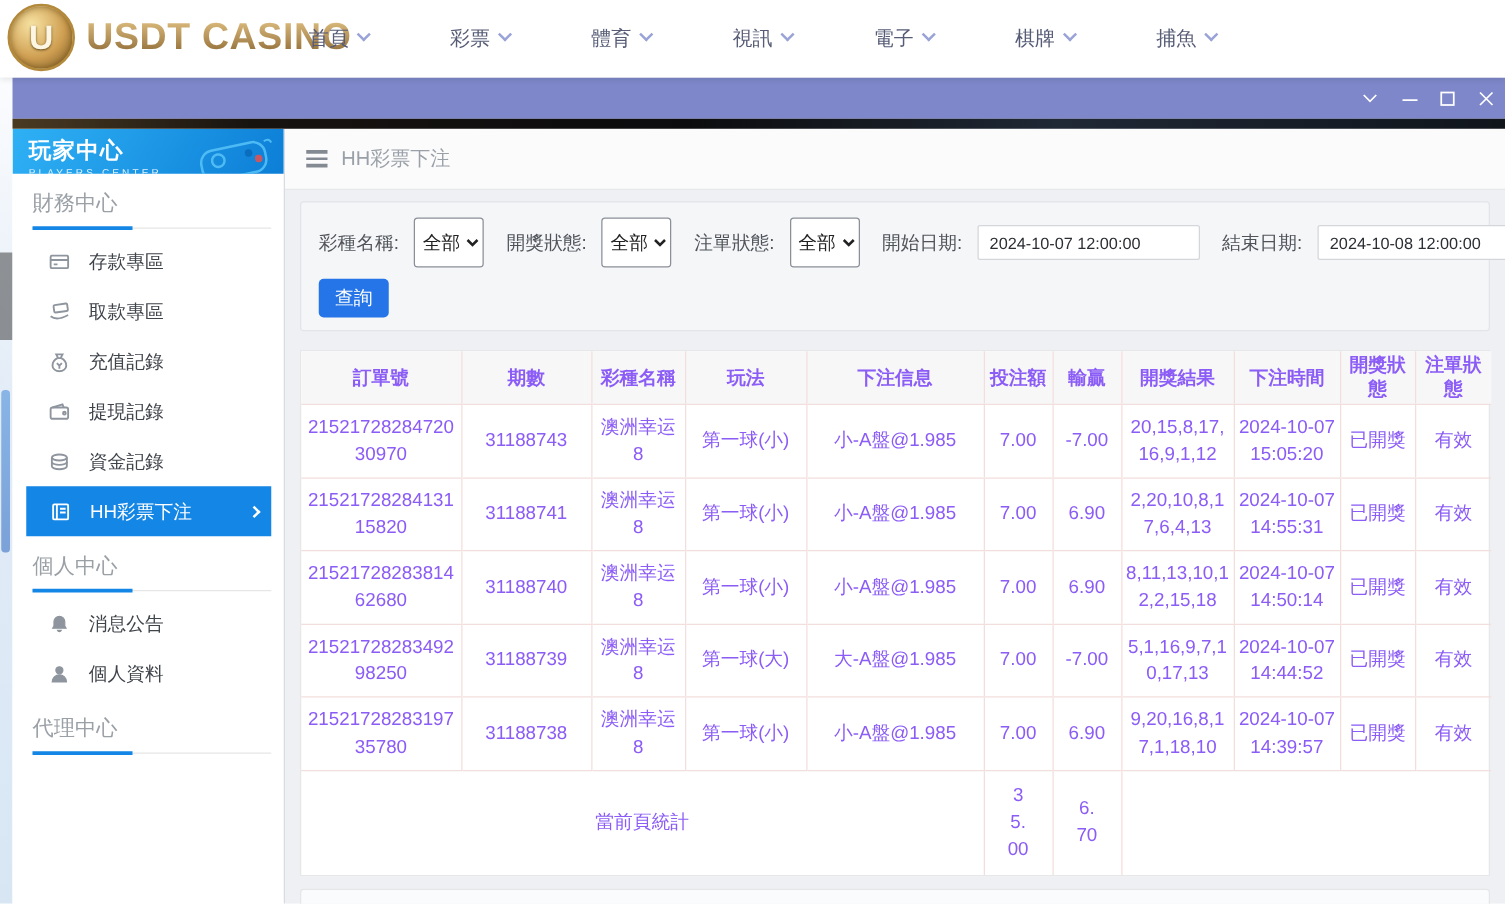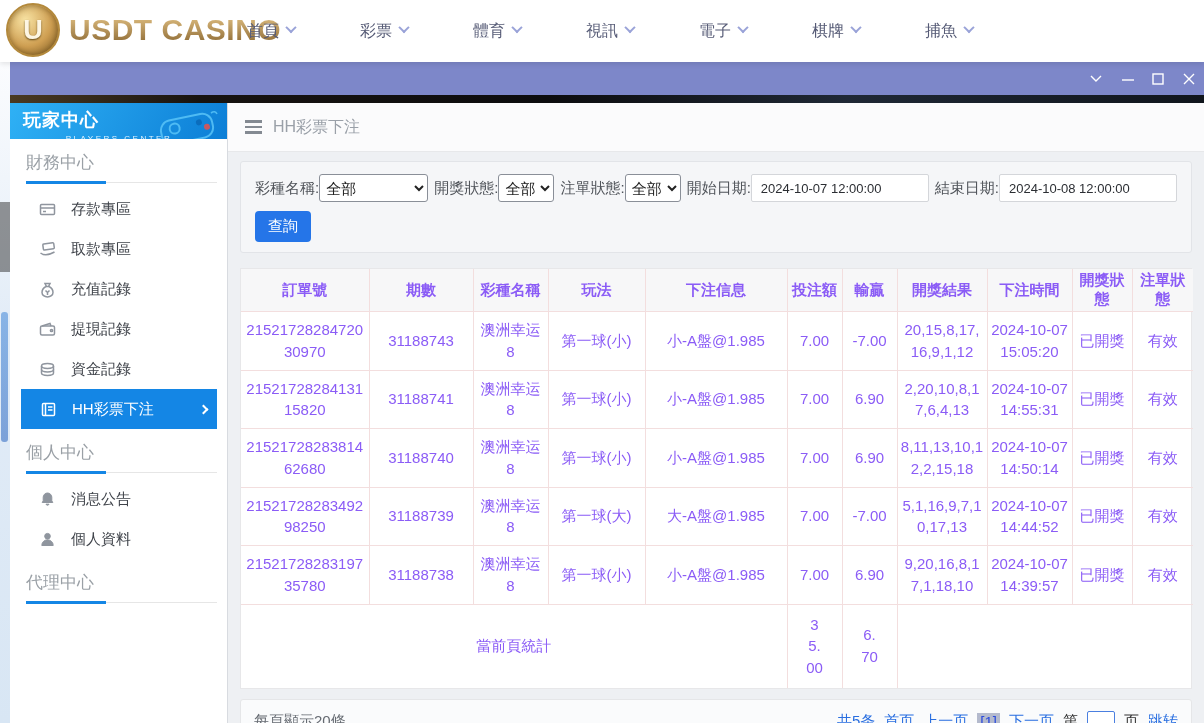--- a/index.html
+++ b/index.html
@@ -36,21 +36,21 @@
   .strip-blob1 { position:absolute; left:0; top:140px; width:10px; height:70px; background:#2d2d2d; opacity:.5; }
   .strip-blob2 { position:absolute; left:1px; top:250px; width:7px; height:130px;
     background:linear-gradient(180deg,#3f86d8,#2a66c0); opacity:.55; border-radius:3px; }
 
   
   #sidebar { position:absolute; left:10px; top:103px; width:218px; height:620px; background:#fff;
     border-right:1px solid #d8dbe0; z-index:3; overflow:hidden; }
   .side-header { height:36px; background:linear-gradient(120deg,#2fb1f5,#0c7ed6);
     padding:5px 12px 0 13px; position:relative; overflow:hidden; }
   .side-title { color:#fff; font-size:18px; font-weight:bold; letter-spacing:1px; }
-  .side-sub { color:#dff2ff; font-size:8px; letter-spacing:2.5px; margin-top:2px;text-align:center; }
+  .side-sub { color:#dff2ff; font-size:8px; letter-spacing:2.5px; margin-top:2px; }
   .gamepad { position:absolute; right:8px; top:6px; opacity:.85; }
   .section-title { margin:12px 10px 0 16px; font-size:17px; color:#9aa0a6; padding-bottom:8px;
     border-bottom:1px solid #e6e6e6; position:relative; }
   .section-title::after { content:""; position:absolute; left:0; bottom:-2px; width:80px; height:3px; background:#1486e5; }
   .menu { padding:6px 10px 0 10px; }
   .m-item { height:40px; display:flex; align-items:center; padding:0 10px 0 19px; gap:15px;
     font-size:15px; color:#3f434a; cursor:pointer; }
   .m-item .mi { width:17px; height:17px; flex:0 0 17px; display:flex; align-items:center; justify-content:center; }
   .m-item svg { stroke:#8f959e; }
   .m-item.active { background:#1486e5; color:#fff; margin:0 0 0 1px; }
@@ -61,23 +61,23 @@
   
   #main { position:absolute; left:228px; top:103px; width:976px; height:620px; background:#eef0f3; z-index:2; }
   .crumb { height:49px; background:#fbfbfc; border-bottom:1px solid #e7e8ea; display:flex;
     align-items:center; gap:11px; padding-left:17px; }
   .burger { display:flex; flex-direction:column; gap:3px; cursor:pointer; }
   .burger i { display:block; width:17px; height:2.5px; background:#848a92; }
   .crumb-title { font-size:16px; color:#9aa0a8; }
   .content { padding:9px 12px 0 12px; }
 
   .filter-panel { background:#f5f6f8; border:1px solid #e2e4e8; border-radius:3px; padding:12px 14px 10px 14px; }
-  .filter-row { display:flex; align-items:center; gap:0; font-size:15px; color:#50545a; flex-wrap:nowrap; }
+  .filter-row { display:flex; align-items:center; gap:12px; font-size:15px; color:#50545a; flex-wrap:nowrap; }
   .filter-row label { white-space:nowrap; }
-  .filter-row select { height:28px; border:1px solid #8a8f98; border-radius:3px; background:#fff;
+  .filter-row select { height:40px; border:1px solid #8a8f98; border-radius:3px; background:#fff;
     font-size:15px; color:#222; padding:0 2px; font-family:inherit; }
   .sel-lottery { width:150px; } .sel-draw { width:74px; } .sel-order { width:56px; }
   .filter-row input.date { width:178px; height:28px; border:1px solid #d4d6da; border-radius:2px;
     padding:0 9px; font-size:13px; color:#2b2e33; font-family:inherit; background:#fff; }
   .gap-l { margin-left:6px; }
   .btn-search { margin-top:9px; background:#2575e8; color:#fff; border:none; border-radius:4px;
     padding:6px 13px; font-size:15px; cursor:pointer; font-family:inherit; }
 
   .table-wrap { margin-top:15px; background:#fff; border:1px solid #e7e7e9; }
   table.bets { width:100%; border-collapse:collapse; table-layout:fixed; font-size:15px; color:#8b5cf6; }

